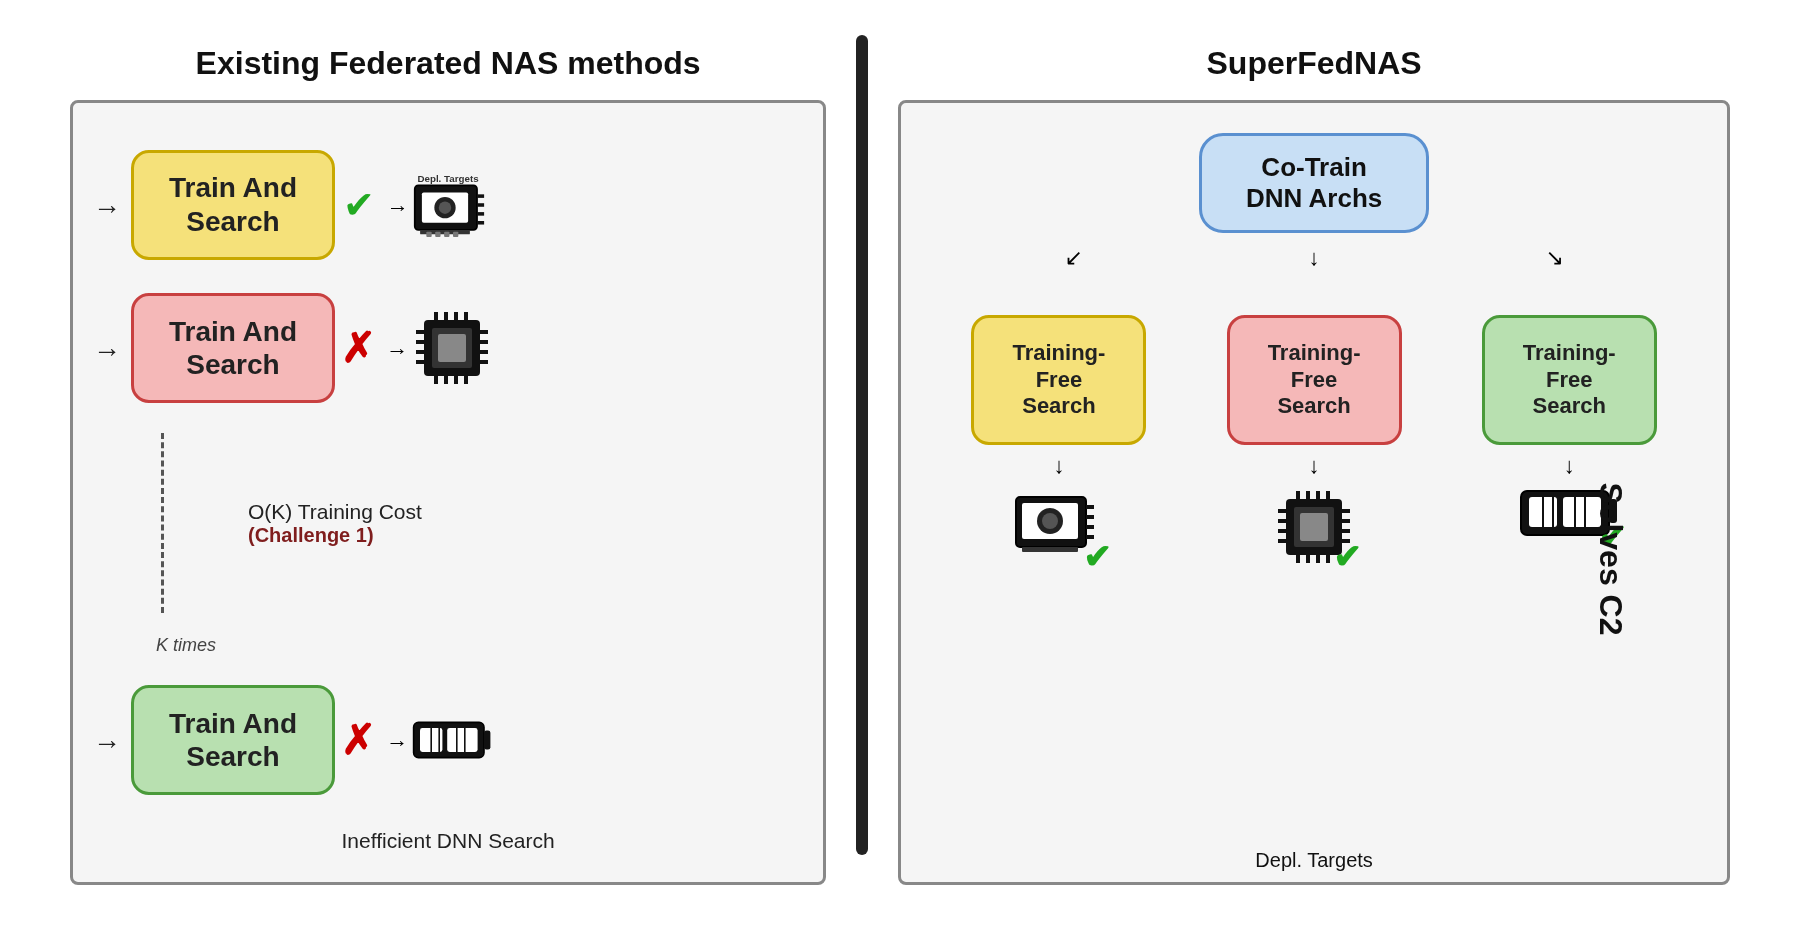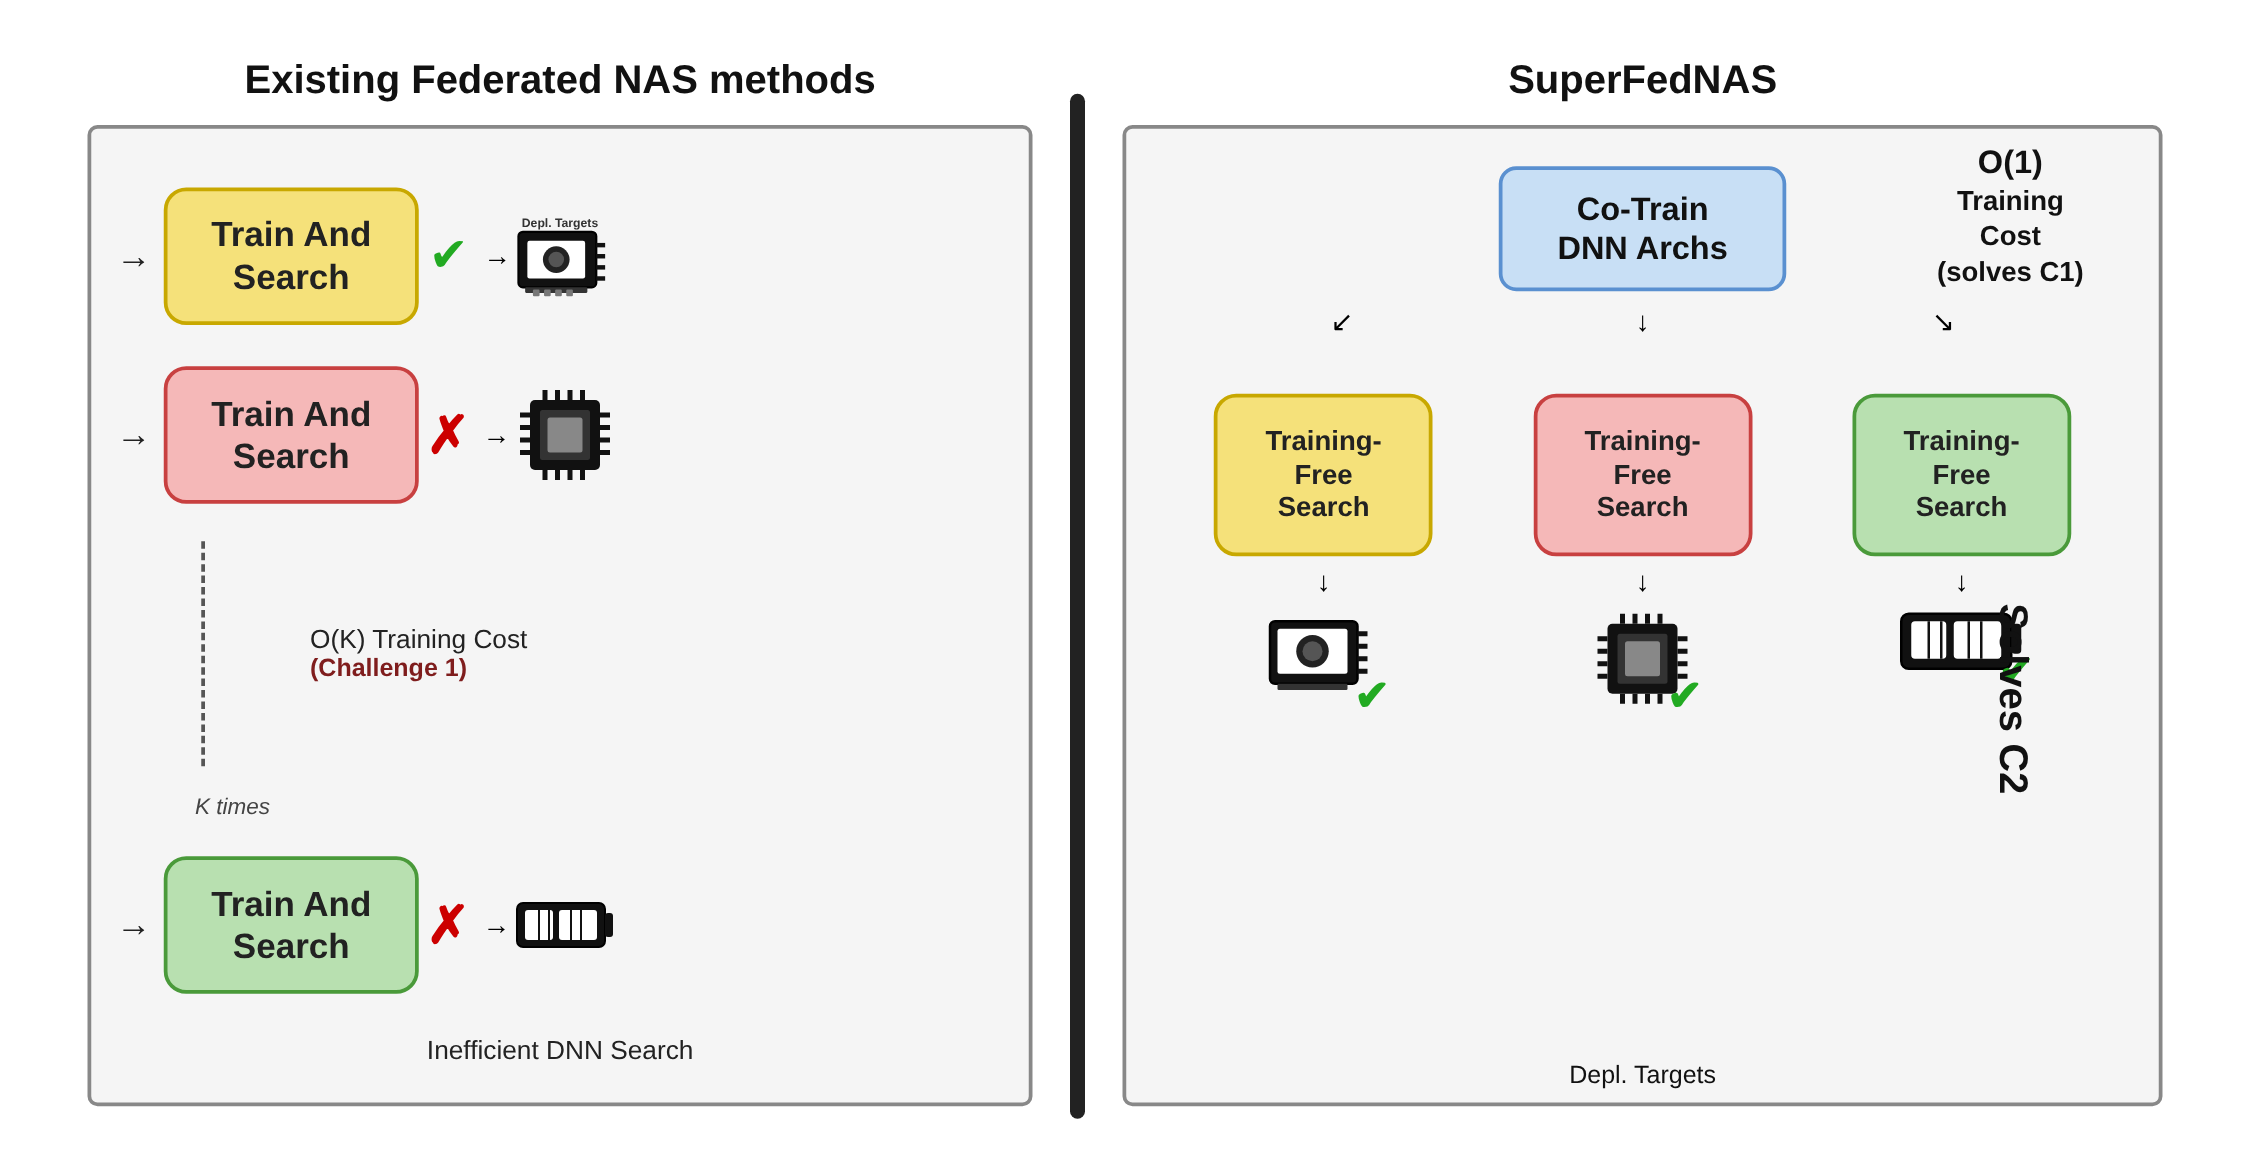--- a/index.html
+++ b/index.html
@@ -11,21 +11,21 @@
       display: flex;
       align-items: center;
       justify-content: center;
       overflow: hidden;
     }
     .main-container {
       display: flex;
       width: 1700px;
       height: 860px;
       gap: 0;
-      align-items: flex-end;
+      align-items: flex-start;
       justify-content: center;
     }
     
     .left-panel {
       flex: 1;
       display: flex;
       flex-direction: column;
       align-items: center;
       height: 100%;
       padding: 10px 20px;
@@ -134,21 +134,21 @@
       flex: 1;
       display: flex;
       flex-direction: column;
       align-items: center;
       padding: 30px 10px 10px 10px;
       position: relative;
     }
     .co-train-box {
       background: #c8dff5;
       border: 3px solid #5a90d0;
-      border-radius: 14px;
+      border-radius: 24px;
       display: flex;
       align-items: center;
       justify-content: center;
       text-align: center;
       font-size: 26px;
       font-weight: bold;
       width: 230px;
       height: 100px;
       line-height: 1.2;
       color: #111;
@@ -342,26 +342,20 @@
 
     </div>
   </div>
 
   <div class="divider"></div>
 
   <div class="right-panel">
     <div class="right-title">SuperFedNAS</div>
     <div class="right-box">
 
-      <div class="o1-label">
-        <span style="font-size:26px;">O(1)</span><br>
-        <span>Training</span><br>
-        <span>Cost</span><br>
-        <span>(solves C1)</span>
-      </div>
 
       <div class="co-train-box">Co-Train<br>DNN Archs</div>
 
       <div style="display:flex;width:90%;justify-content:space-around;margin: 2px 0;">
         <span style="font-size:22px;">↙</span>
         <span style="font-size:22px;">↓</span>
         <span style="font-size:22px;">↘</span>
       </div>
 
       <div style="display:flex;width:95%;justify-content:space-around;flex:1;align-items:flex-start;position:relative;padding-bottom:10px;">

